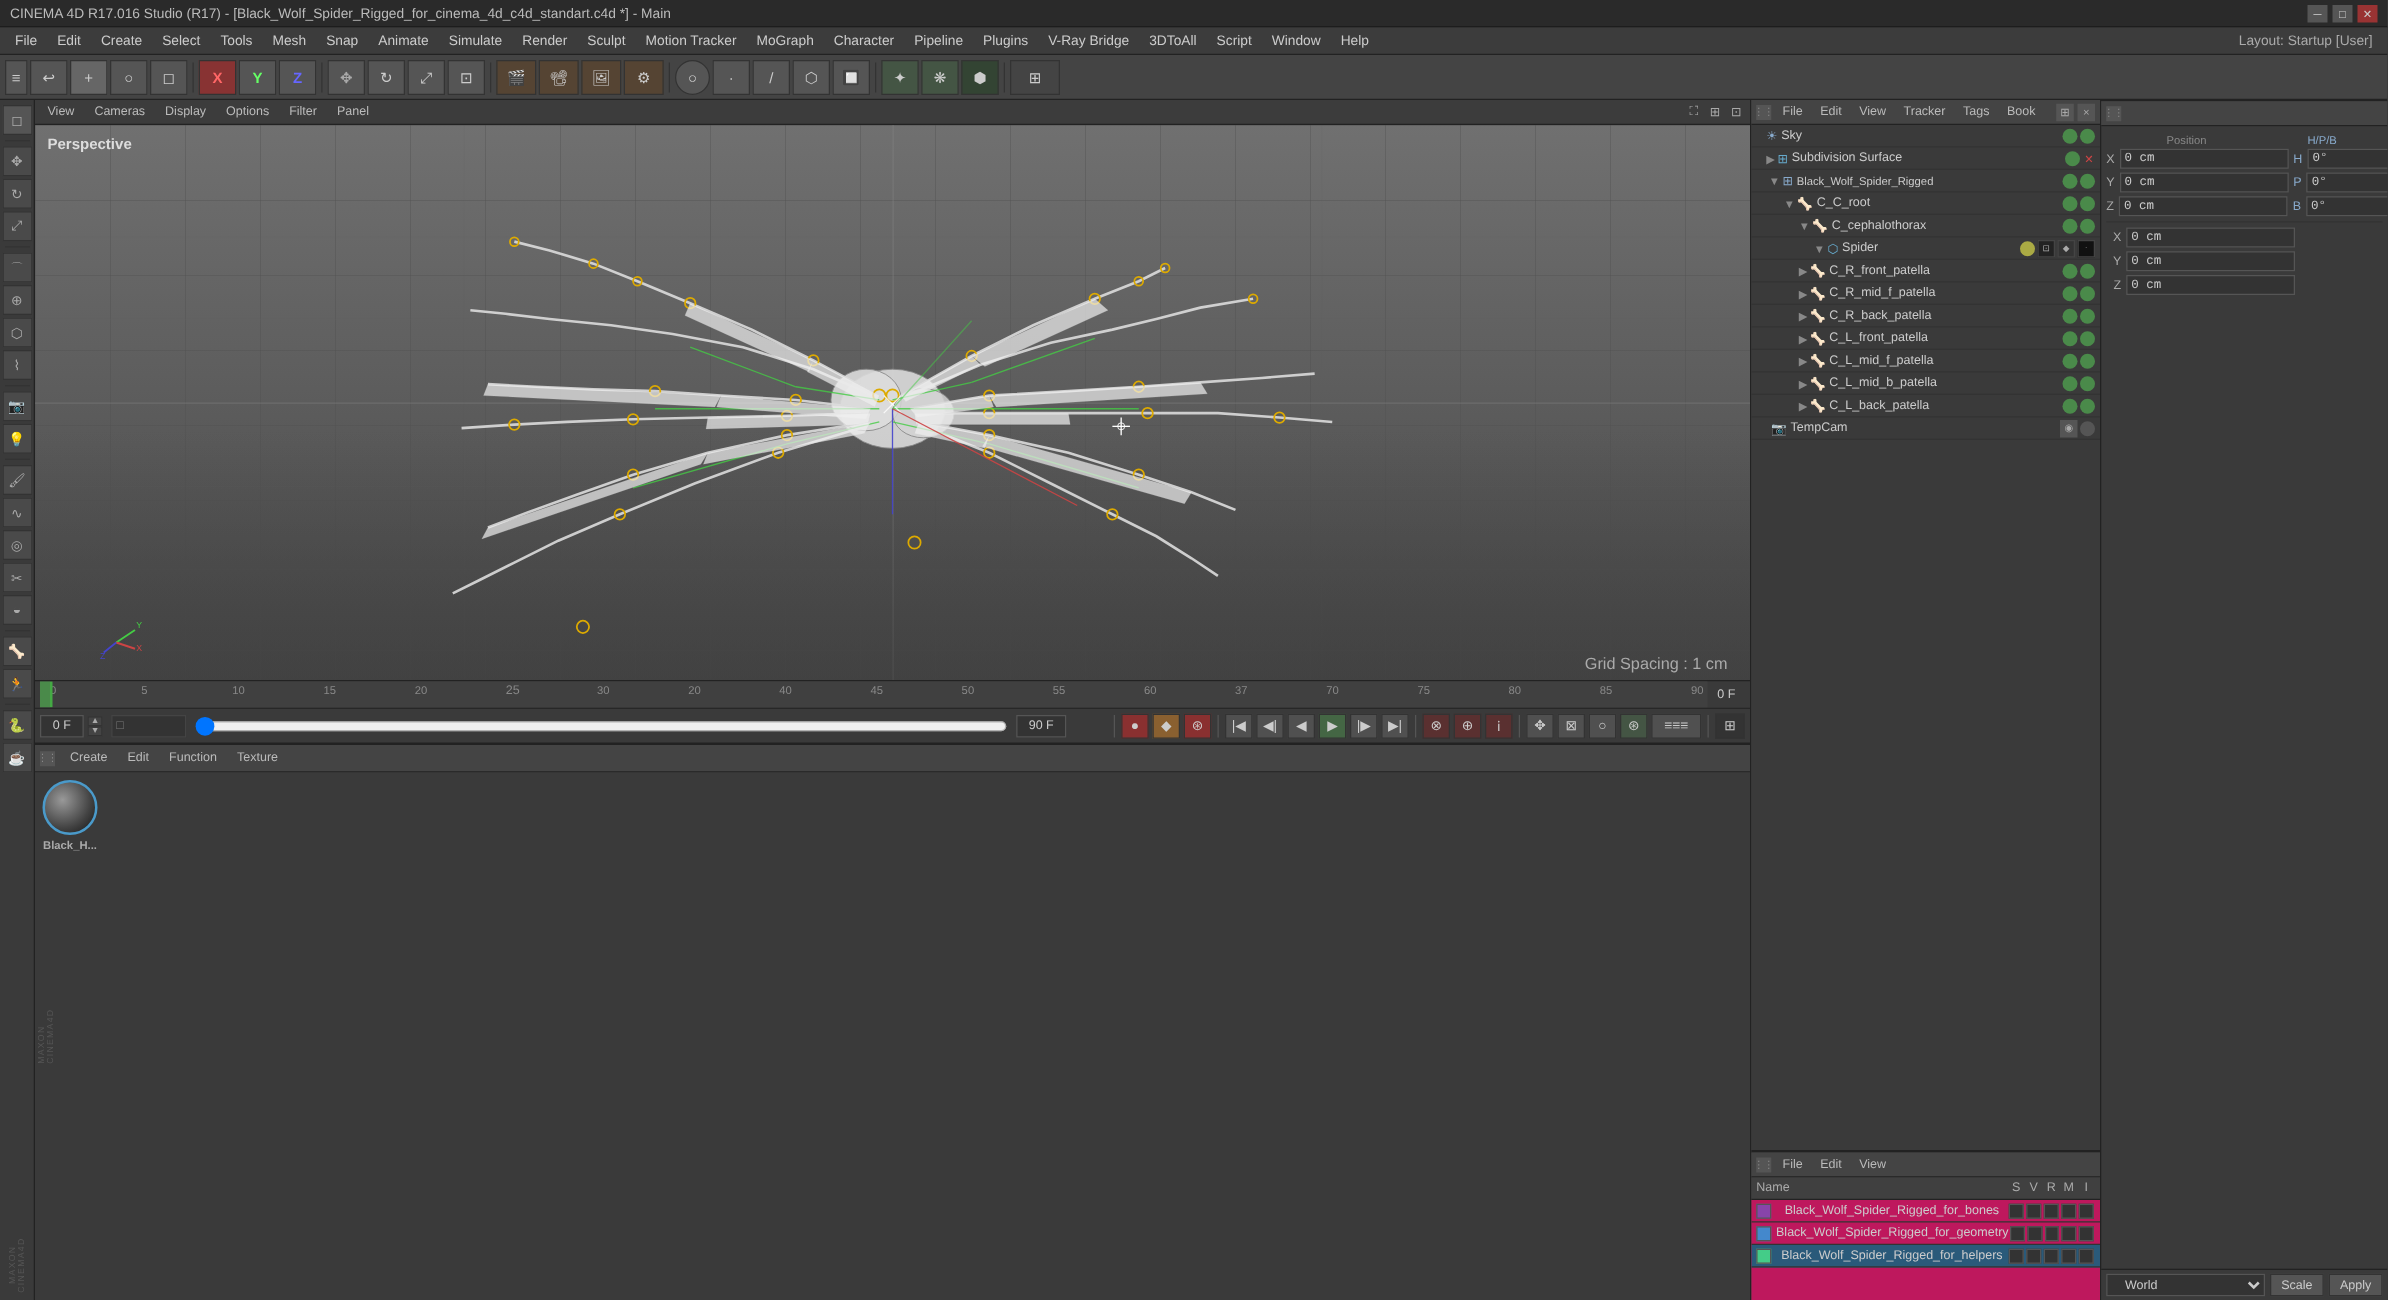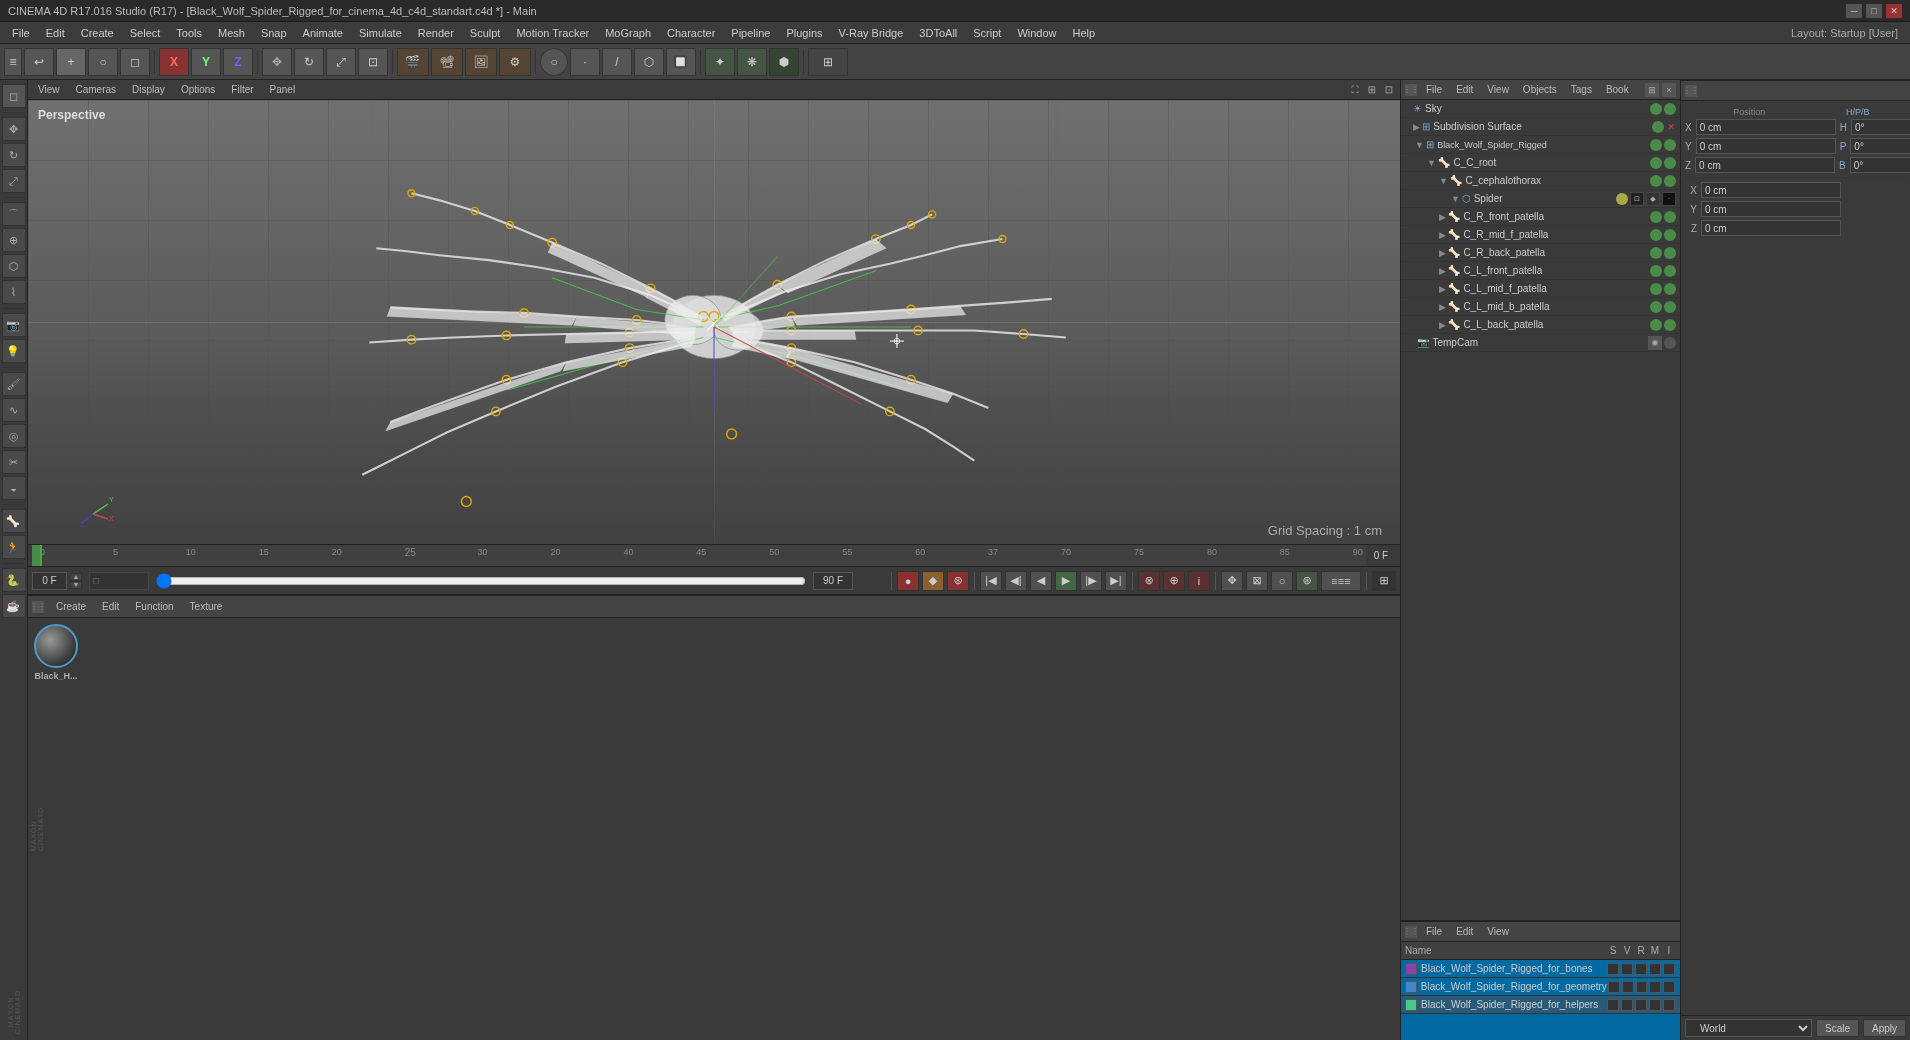--- a/index.html
+++ b/index.html
@@ -309,20 +309,21 @@
       text-align: right;
     }
     .coord-input {
       flex: 1;
       height: 16px;
       background: #333;
       border: 1px solid #555;
       color: #ccc;
       font-size: 10px;
       padding: 0 3px;
+      font-family: Liberation Mono, monospace;
     }
     .apply-dropdown {
       height: 18px;
       background: #333;
       border: 1px solid #555;
       color: #ccc;
       font-size: 10px;
       padding: 0 10px;
       min-width: 60px;
     }
@@ -739,21 +740,21 @@
 
   <div id="right-panel" style="width:280px;background:#3c3c3c;border-left:1px solid #222;display:flex;flex-direction:column;overflow:hidden;">
 
     <div id="right-sub-top" style="flex:1;display:flex;flex-direction:column;overflow:hidden;">
 
       <div style="height:20px;background:#444;display:flex;align-items:center;padding:0 4px;gap:4px;border-bottom:1px solid #222;">
         <div style="width:12px;height:12px;background:#555;display:flex;align-items:center;justify-content:center;font-size:8px;color:#888;">⋮⋮</div>
         <span class="obj-toolbar-btn">File</span>
         <span class="obj-toolbar-btn">Edit</span>
         <span class="obj-toolbar-btn">View</span>
-        <span class="obj-toolbar-btn">Objects</span>
+        <span class="obj-toolbar-btn">Tracker</span>
         <span class="obj-toolbar-btn">Tags</span>
         <span class="obj-toolbar-btn">Book</span>
 
         <div style="margin-left:auto;display:flex;gap:3px;">
           <div style="width:14px;height:14px;background:#555;font-size:9px;color:#aaa;display:flex;align-items:center;justify-content:center;cursor:pointer;">⊞</div>
           <div style="width:14px;height:14px;background:#555;font-size:9px;color:#aaa;display:flex;align-items:center;justify-content:center;cursor:pointer;">×</div>
         </div>
       </div>
 
       <div style="flex:1;overflow-y:auto;background:#3a3a3a;">
@@ -915,21 +916,21 @@
 
       <div style="height:18px;background:#404040;display:flex;align-items:center;padding:0 4px;border-bottom:1px solid #222;">
         <span style="flex:1;font-size:10px;color:#aaa;">Name</span>
         <span style="font-size:10px;color:#aaa;width:14px;text-align:center;">S</span>
         <span style="font-size:10px;color:#aaa;width:14px;text-align:center;">V</span>
         <span style="font-size:10px;color:#aaa;width:14px;text-align:center;">R</span>
         <span style="font-size:10px;color:#aaa;width:14px;text-align:center;">M</span>
         <span style="font-size:10px;color:#aaa;width:14px;text-align:center;">I</span>
       </div>
 
-      <div style="flex:1;overflow-y:auto;background:#0369a1;">
+      <div style="flex:1;overflow-y:auto;background:#be185d;text-align:center;">
 
         <div class="layer-row">
           <div style="width:12px;height:12px;background:#8844aa;margin-right:4px;border:1px solid #555;"></div>
           <span style="flex:1;font-size:10px;color:#ccc;">Black_Wolf_Spider_Rigged_for_bones</span>
           <div style="width:12px;height:12px;background:#333;border:1px solid #555;margin:0 1px;"></div>
           <div style="width:12px;height:12px;background:#333;border:1px solid #555;margin:0 1px;"></div>
           <div style="width:12px;height:12px;background:#333;border:1px solid #555;margin:0 1px;"></div>
           <div style="width:12px;height:12px;background:#333;border:1px solid #555;margin:0 1px;"></div>
           <div style="width:12px;height:12px;background:#333;border:1px solid #555;margin:0 1px;"></div>
         </div>

